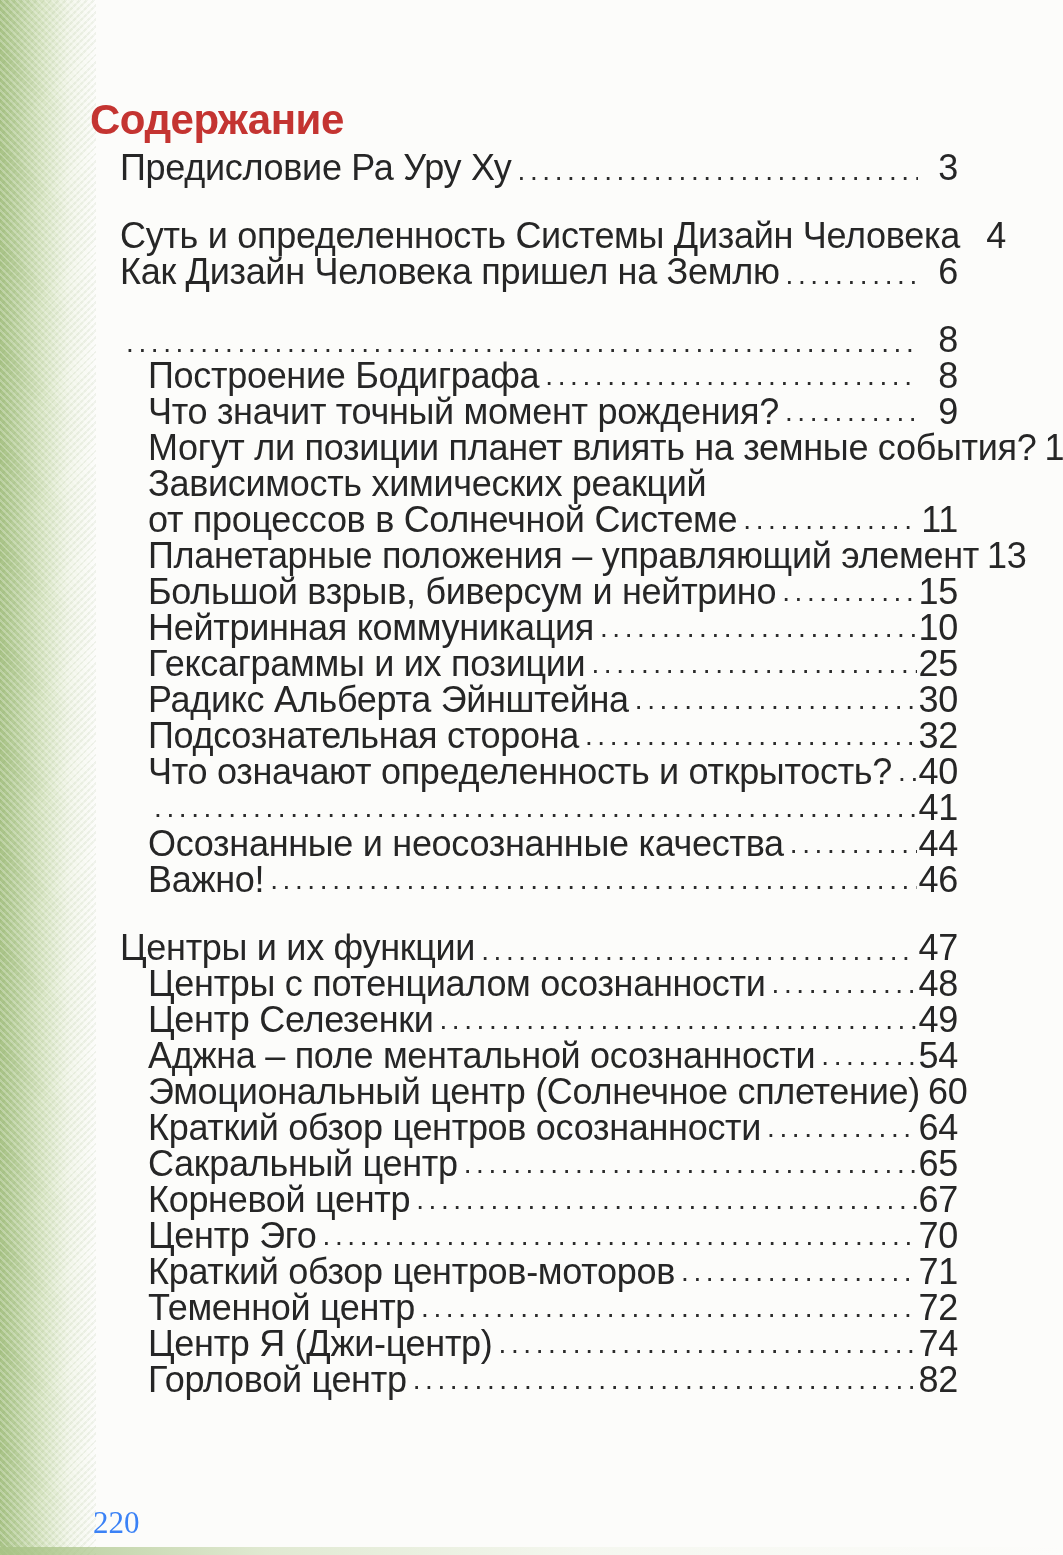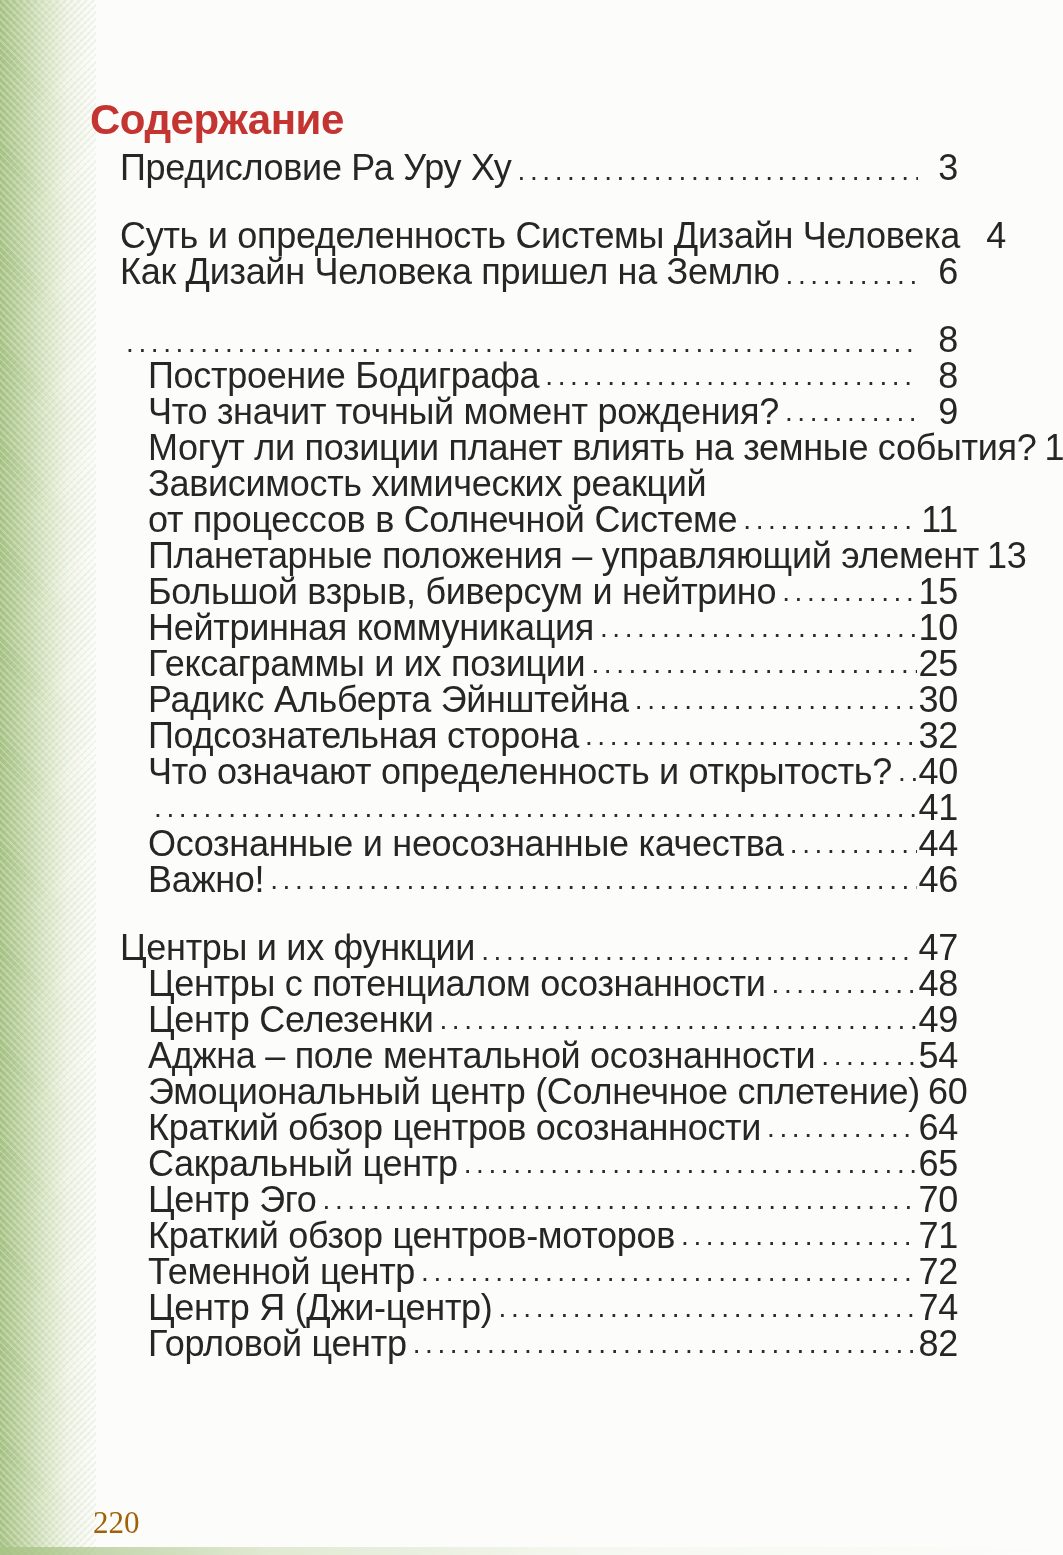--- a/index.html
+++ b/index.html
@@ -96,21 +96,21 @@
     min-width: 38px;
     text-align: right;
   }
 
   .folio {
     position: absolute;
     left: 93px;
     top: 1505px;
     font-family: "Liberation Serif", "DejaVu Serif", serif;
     font-size: 31px;
-    color: #a16207;
+    color: #3b82f6;
   }
 </style>
 </head>
 <body>
 
 <div class="page">
 
   <div class="edge-left"></div>
 
   <div class="toc">
@@ -237,20 +237,25 @@
     <span class="label">Краткий обзор центров осознанности</span>
     <span class="leader"></span>
     <span class="pagenum">64</span>
   </div>
         <div class="row lvl1">
     <span class="label">Сакральный центр</span>
     <span class="leader"></span>
     <span class="pagenum">65</span>
   </div>
         <div class="row lvl1">
+    <span class="label">Корневой центр</span>
+    <span class="leader"></span>
+    <span class="pagenum">67</span>
+  </div>
+        <div class="row lvl1">
     <span class="label">Центр Эго</span>
     <span class="leader"></span>
     <span class="pagenum">70</span>
   </div>
         <div class="row lvl1">
     <span class="label">Краткий обзор центров-моторов</span>
     <span class="leader"></span>
     <span class="pagenum">71</span>
   </div>
         <div class="row lvl1">

